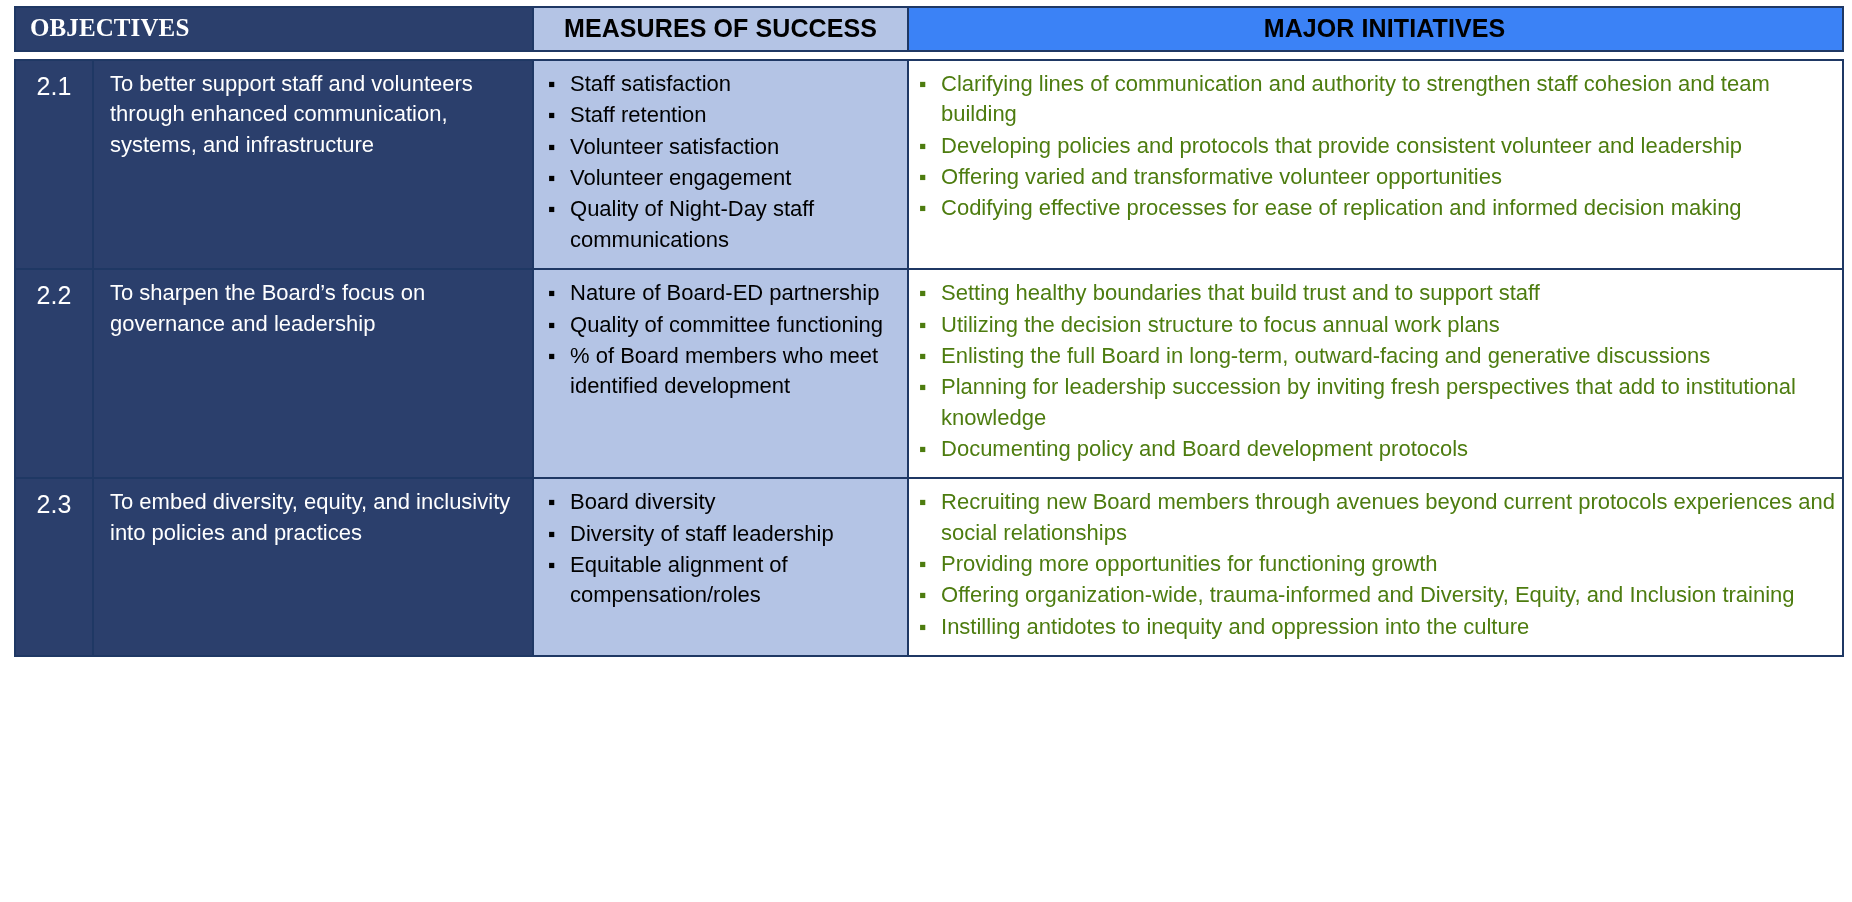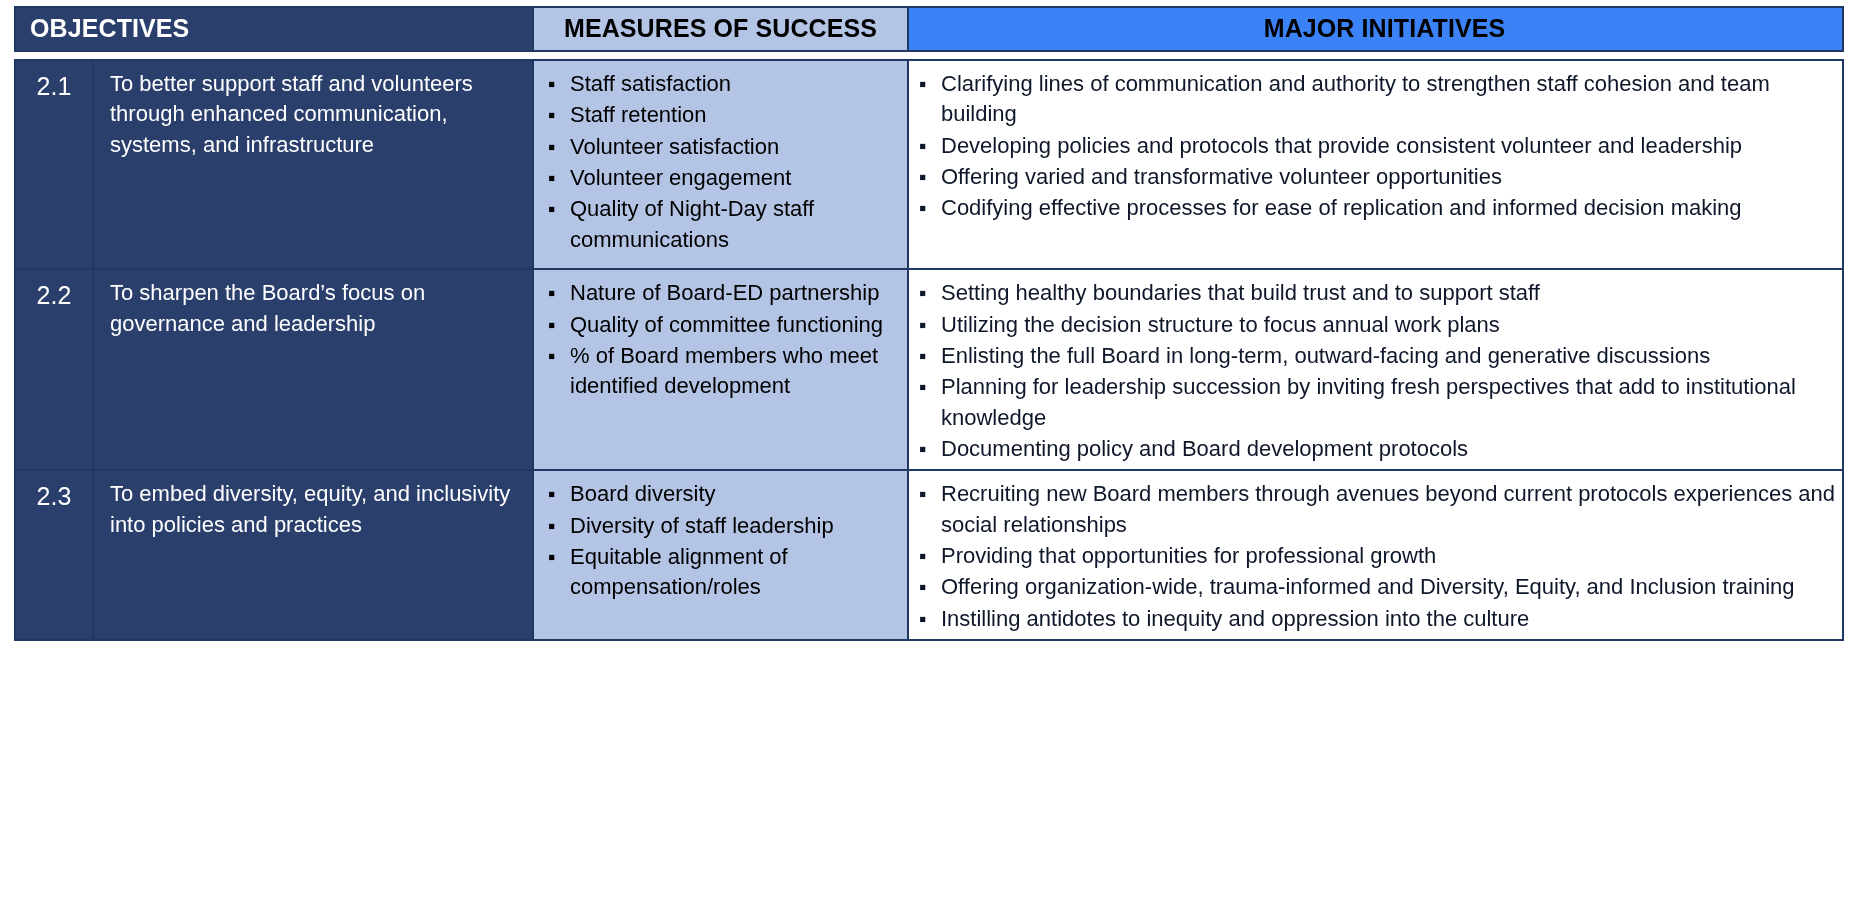--- a/index.html
+++ b/index.html
@@ -36,20 +36,21 @@
     line-height: 1.12;
     padding: 6px 10px 8px 10px;
     vertical-align: middle;
     letter-spacing: .1px;
   }
   th.h-obj {
     background: #2b3f6c;
     color: #ffffff;
     text-align: left;
     padding-left: 14px;
+    font-family: Liberation Serif, serif;
   }
   th.h-meas {
     background: #b4c4e5;
     color: #000000;
     text-align: center;
   }
   th.h-init {
     background: #3b82f6;
     color: #000000;
     text-align: center;
@@ -83,22 +84,22 @@
     color: #ffffff;
     padding: 8px 14px 12px 16px;
   }
   td.meas {
     background: #b4c4e5;
     color: #000000;
     padding: 8px 8px 12px 10px;
   }
   td.init {
     background: #ffffff;
-    color: #0f172a;
-    padding: 8px 6px 4px 8px;
+    color: #4d7c0f;
+    padding: 8px 6px 12px 8px;
   }
 
   ul.blist {
     margin: 0;
     padding: 0;
     list-style: none;
   }
   ul.blist li {
     position: relative;
     padding-left: 26px;
@@ -195,21 +196,21 @@
         <td class="meas">
           <ul class="blist">
             <li>Board diversity</li>
             <li>Diversity of staff leadership</li>
             <li>Equitable alignment of compensation/roles</li>
           </ul>
         </td>
         <td class="init">
           <ul class="blist">
             <li>Recruiting new Board members through avenues beyond current protocols experiences and social relationships</li>
-            <li>Providing that opportunities for professional growth</li>
+            <li>Providing more opportunities for functioning growth</li>
             <li>Offering organization-wide, trauma-informed and Diversity, Equity, and Inclusion training</li>
             <li>Instilling antidotes to inequity and oppression into the culture</li>
           </ul>
         </td>
       </tr>
     </tbody>
   </table>
 </div>
 
 </body></html>

